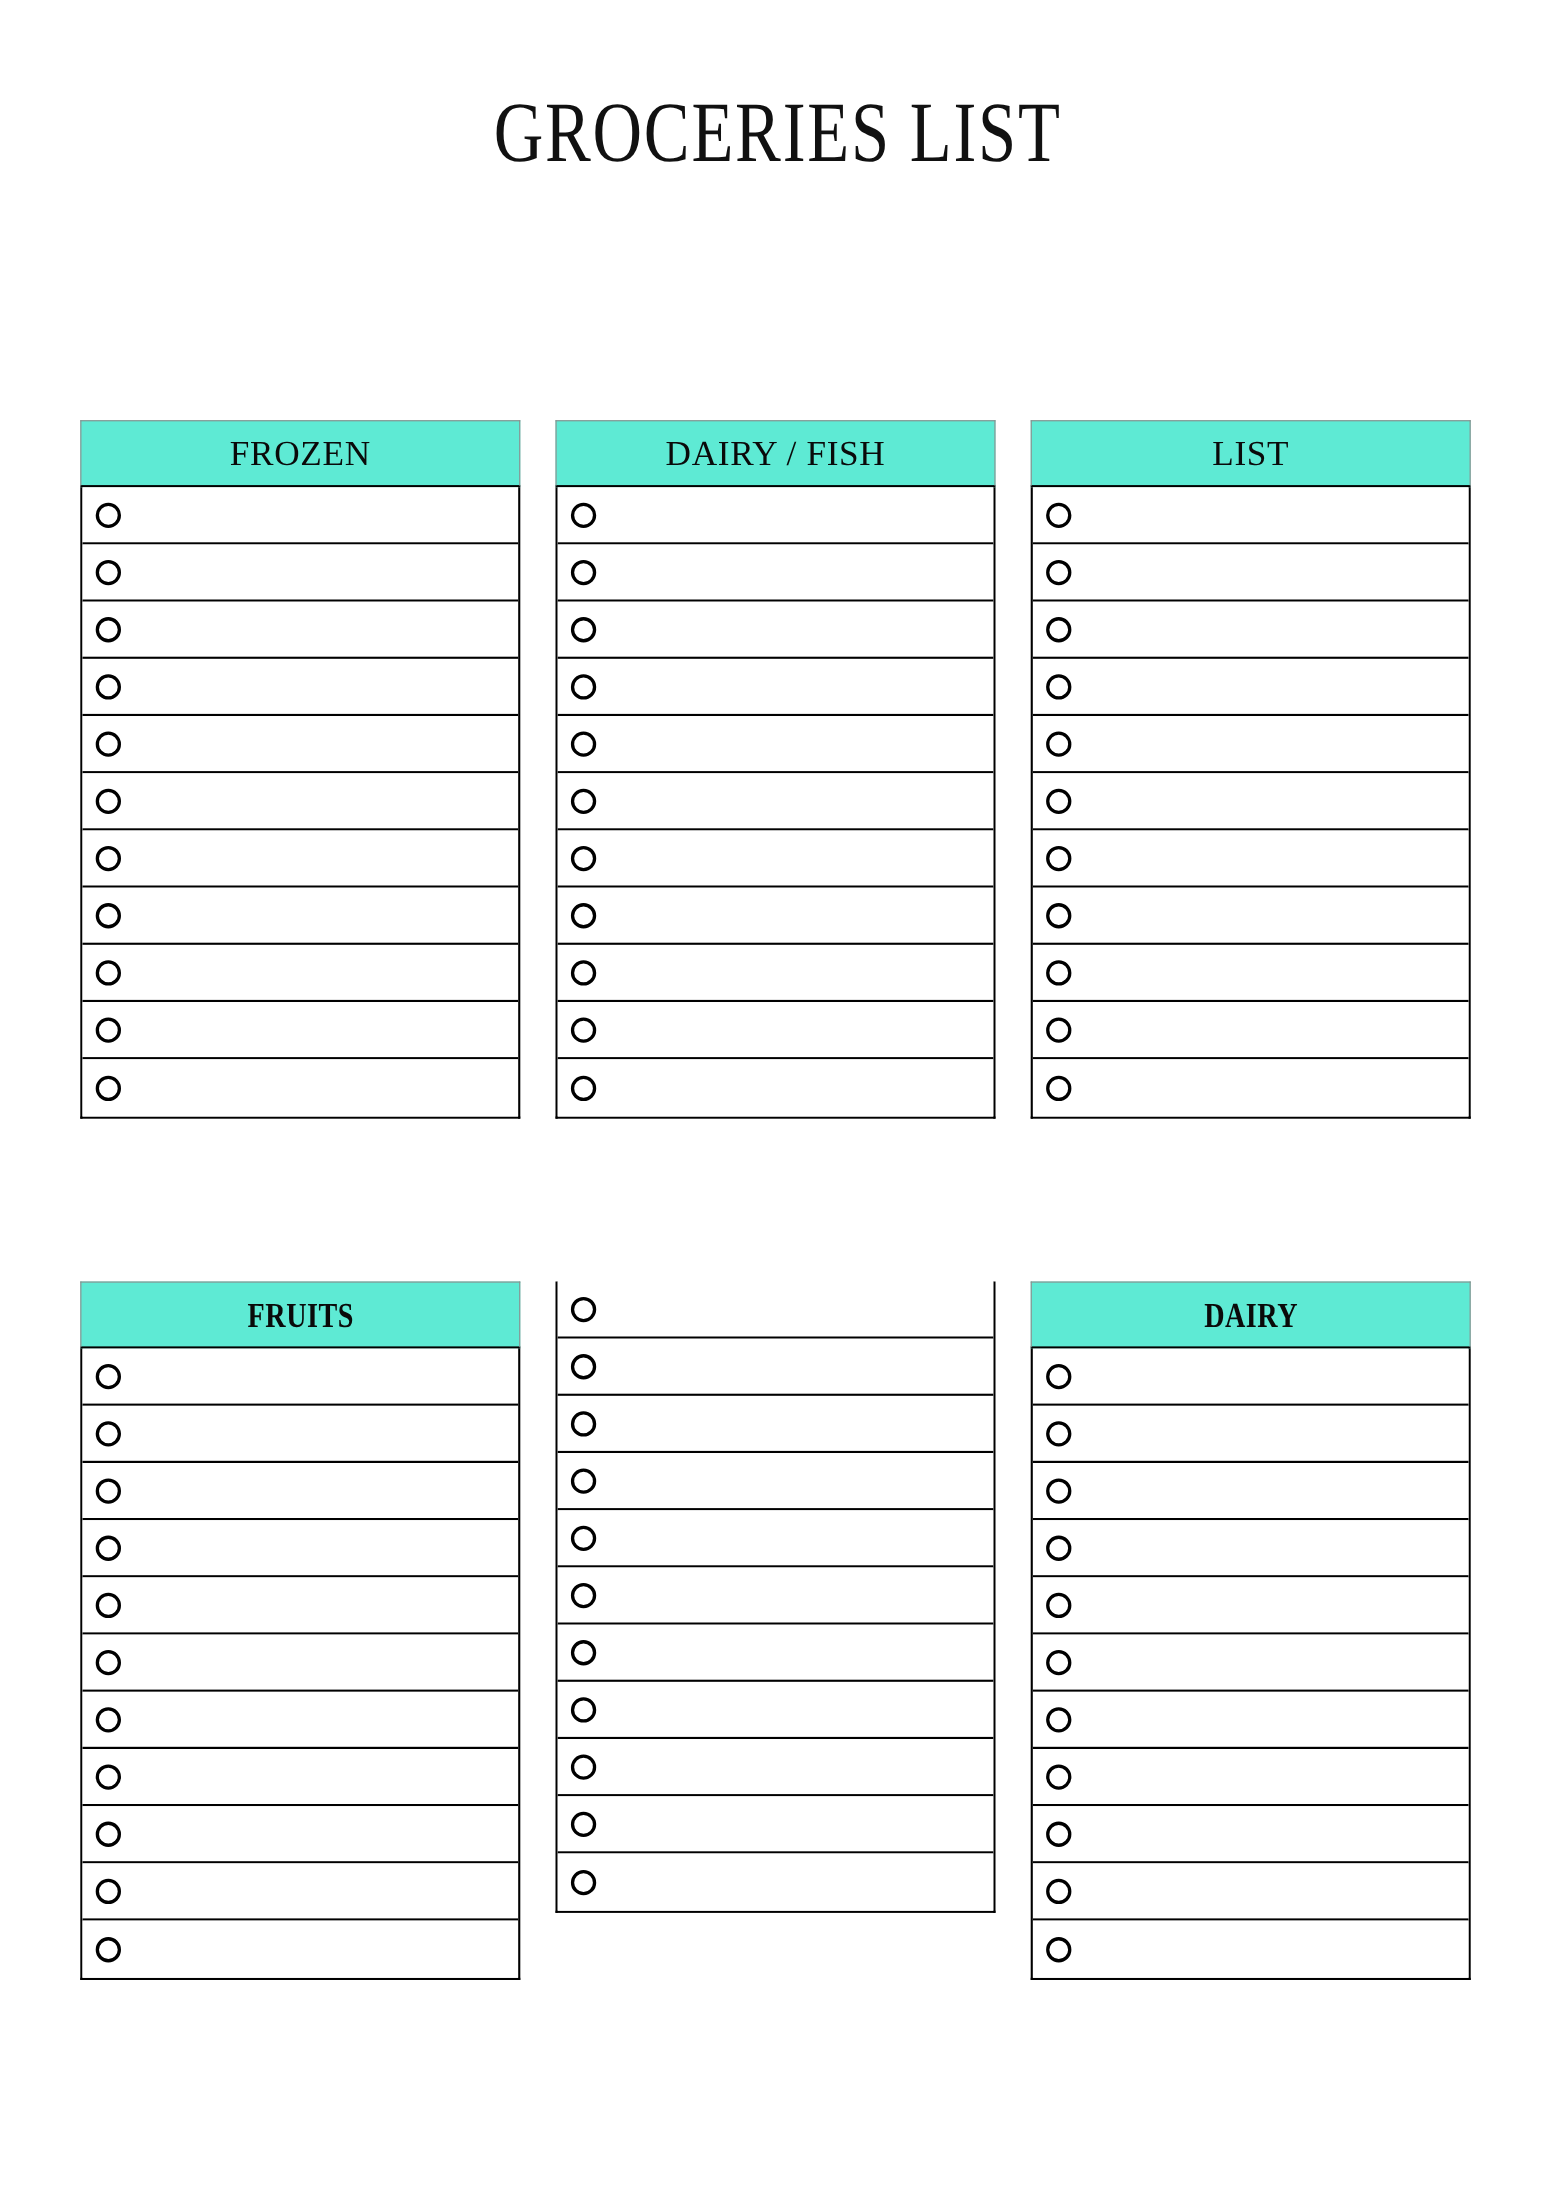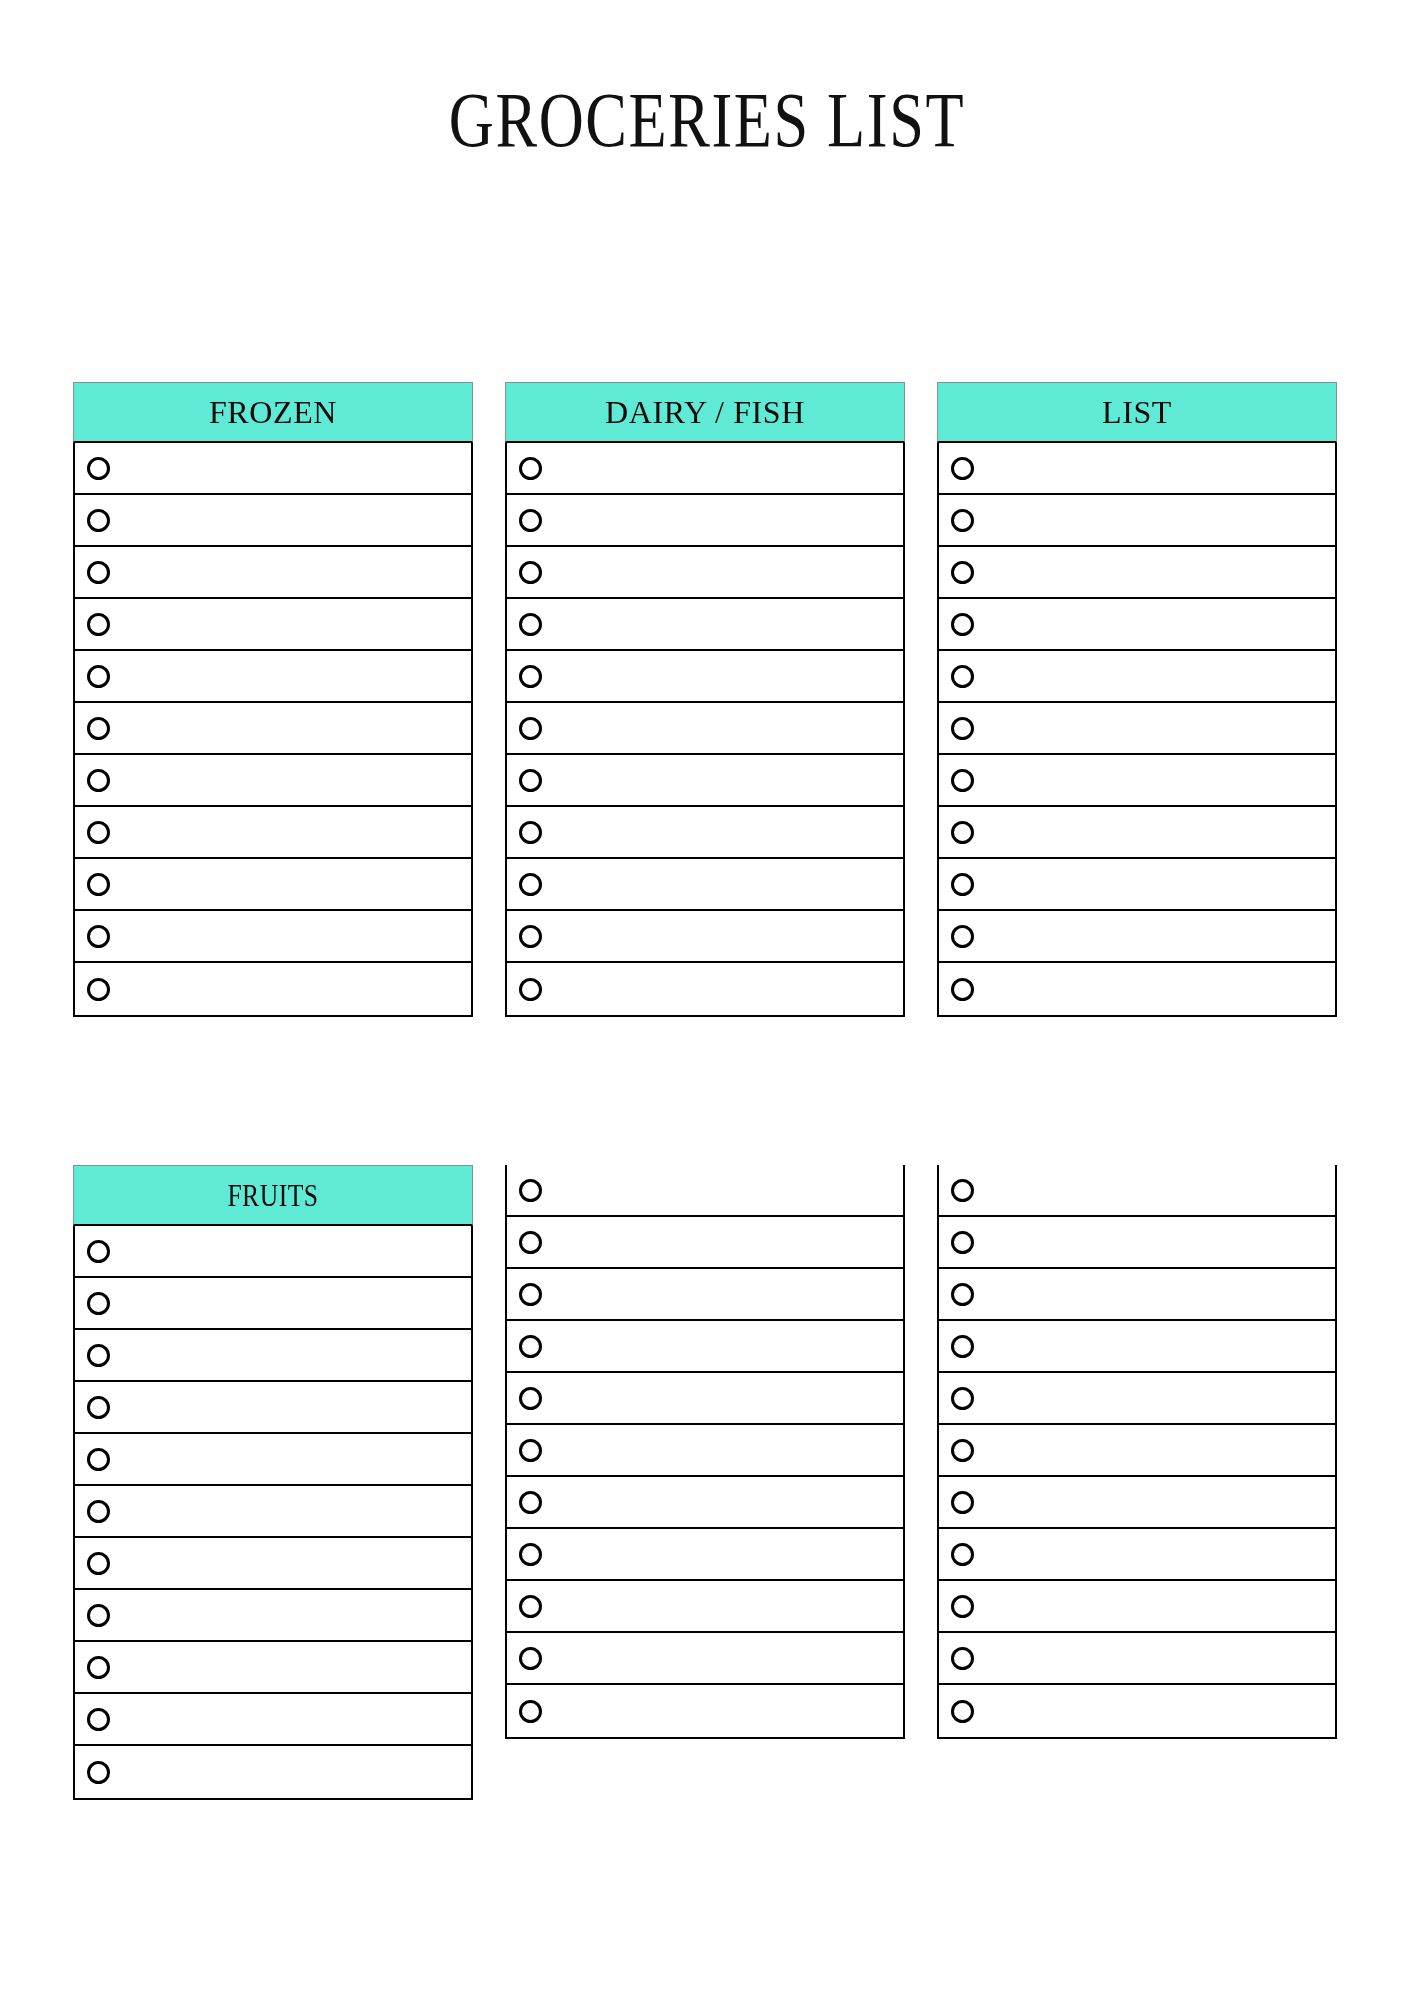--- a/index.html
+++ b/index.html
@@ -66,21 +66,21 @@
 
   
   .block {
     position: absolute;
     left: 73px;
     width: 1264px;
     display: flex;
     justify-content: space-between;
   }
   .block-1 { top: 382px; }
-  .block-2 { top: 1165px; }
+  .block-2 { top: 1165px; font-weight: bold; }
 
   .cat-table {
     width: 400px;
     box-sizing: border-box;
   }
 
   .cat-header {
     height: 61px;
     box-sizing: border-box;
     background: #5eead4;
@@ -391,20 +391,23 @@
             <span class="row-bullet"></span>
             <span class="row-write-area"></span>
           </div>
           <div class="cat-row">
             <span class="row-bullet"></span>
             <span class="row-write-area"></span>
           </div>
         </div>
       </div>
       <div class="cat-table">
+        <div class="cat-header">
+          <span class="cat-header-text">DAIRY</span>
+        </div>
         <div class="cat-rows">
           <div class="cat-row">
             <span class="row-bullet"></span>
             <span class="row-write-area"></span>
           </div>
           <div class="cat-row">
             <span class="row-bullet"></span>
             <span class="row-write-area"></span>
           </div>
           <div class="cat-row">

